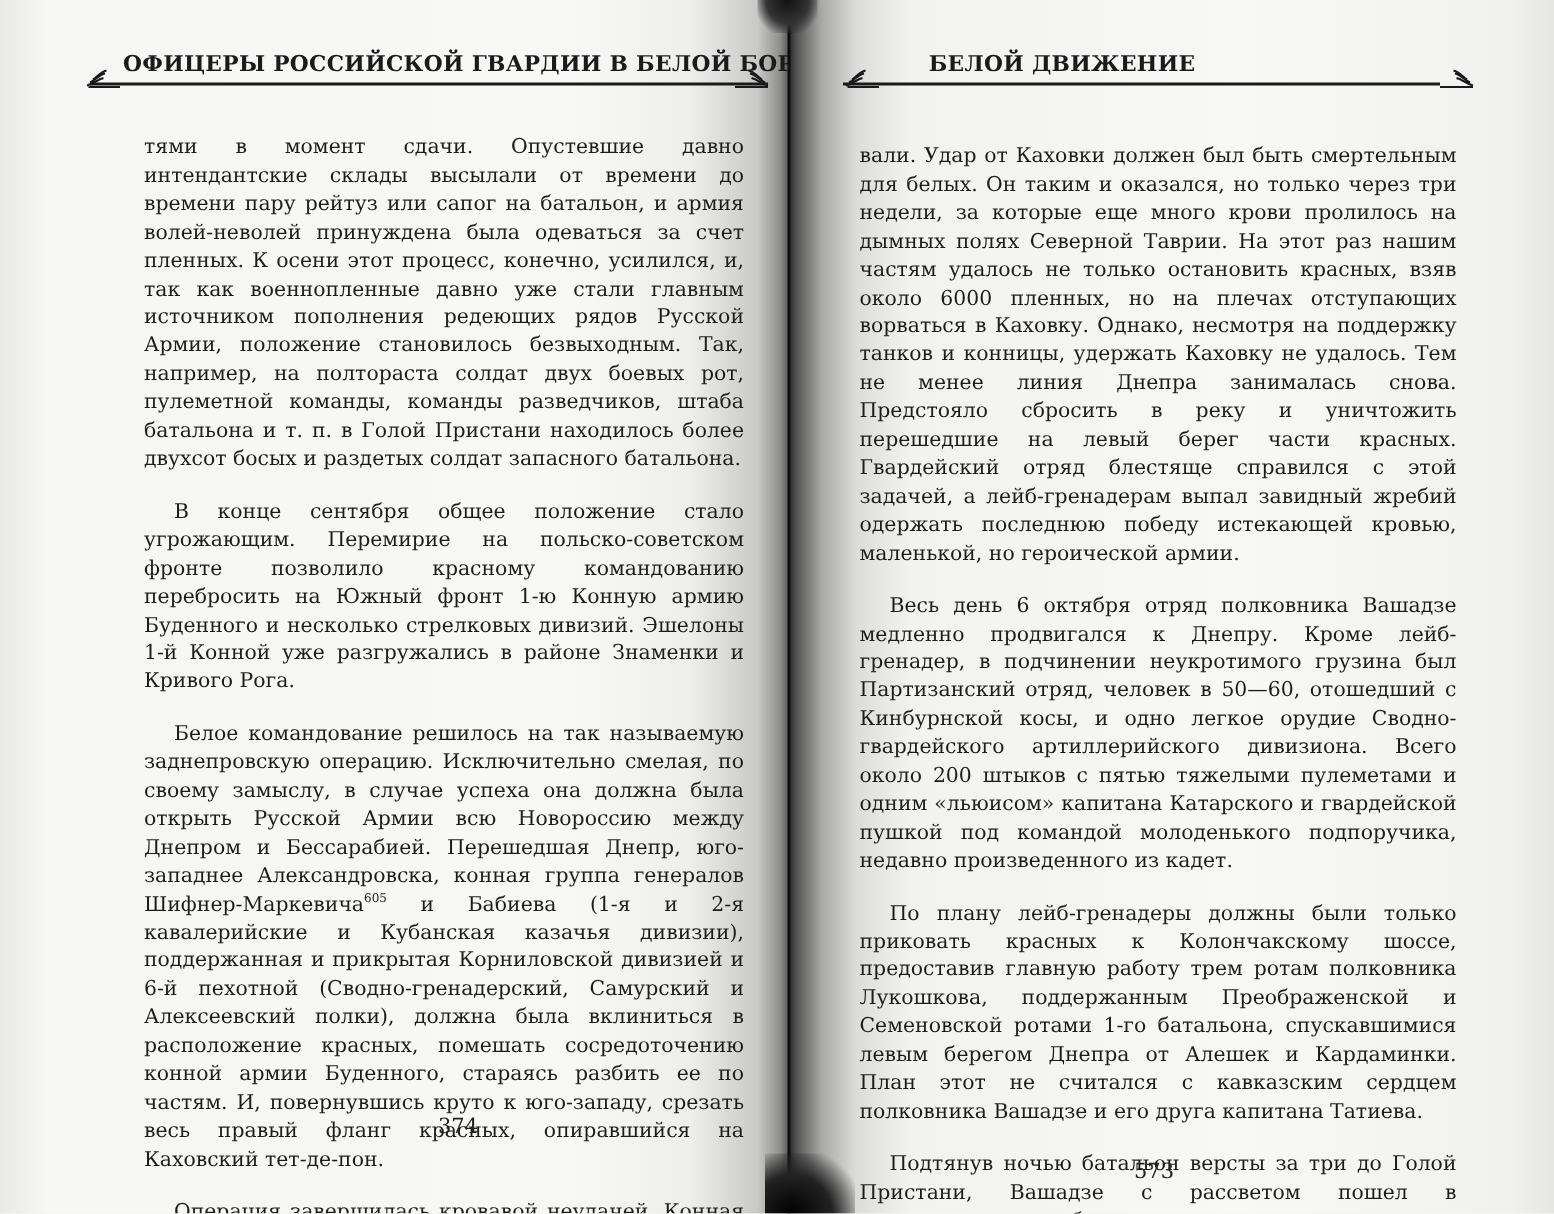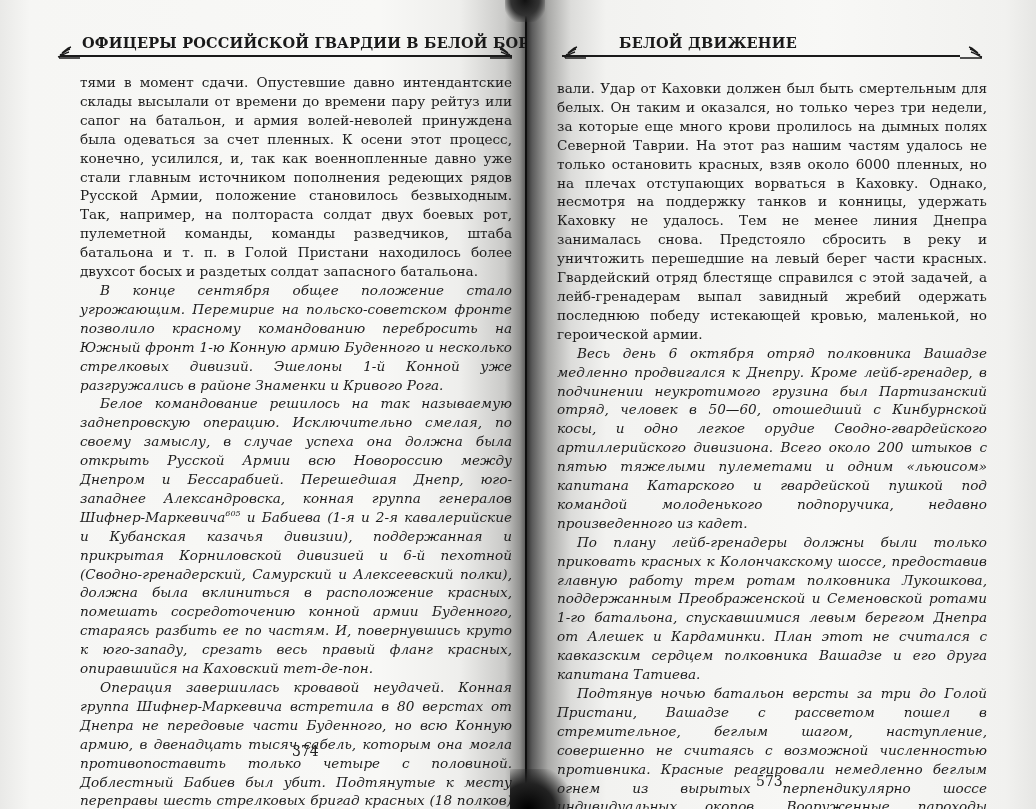--- a/index.html
+++ b/index.html
@@ -48,22 +48,22 @@
   .orn {
     position:absolute; top:44px; width:26px; height:16px;
   }
   .orn svg { width:100%; height:100%; display:block; }
   .text-block {
     position:absolute; font-size:13.6px; line-height:18.9px;
     text-align:justify; hyphens:manual;
   }
   .left-text { left:80px; top:73px; width:432px; }
   .right-text { left:557px; top:79px; width:430px; }
-  .text-block p { margin:0; text-indent:0; }
-  .text-block p.indent { text-indent:20px;font-style:italic; }
+  .text-block p { margin:16px; text-indent:0; }
+  .text-block p.indent { text-indent:20px; }
   .text-block p { text-align-last:left; }
   .text-block sup { font-size:8px; line-height:0; vertical-align:super; }
   .folio {
     position:absolute; top:743px; font-size:14px; color:#222;
   }
   .left-folio { left:292px; }
   .right-folio { left:756px;margin-top:30px; }
 </style>
 </head>
 <body>

